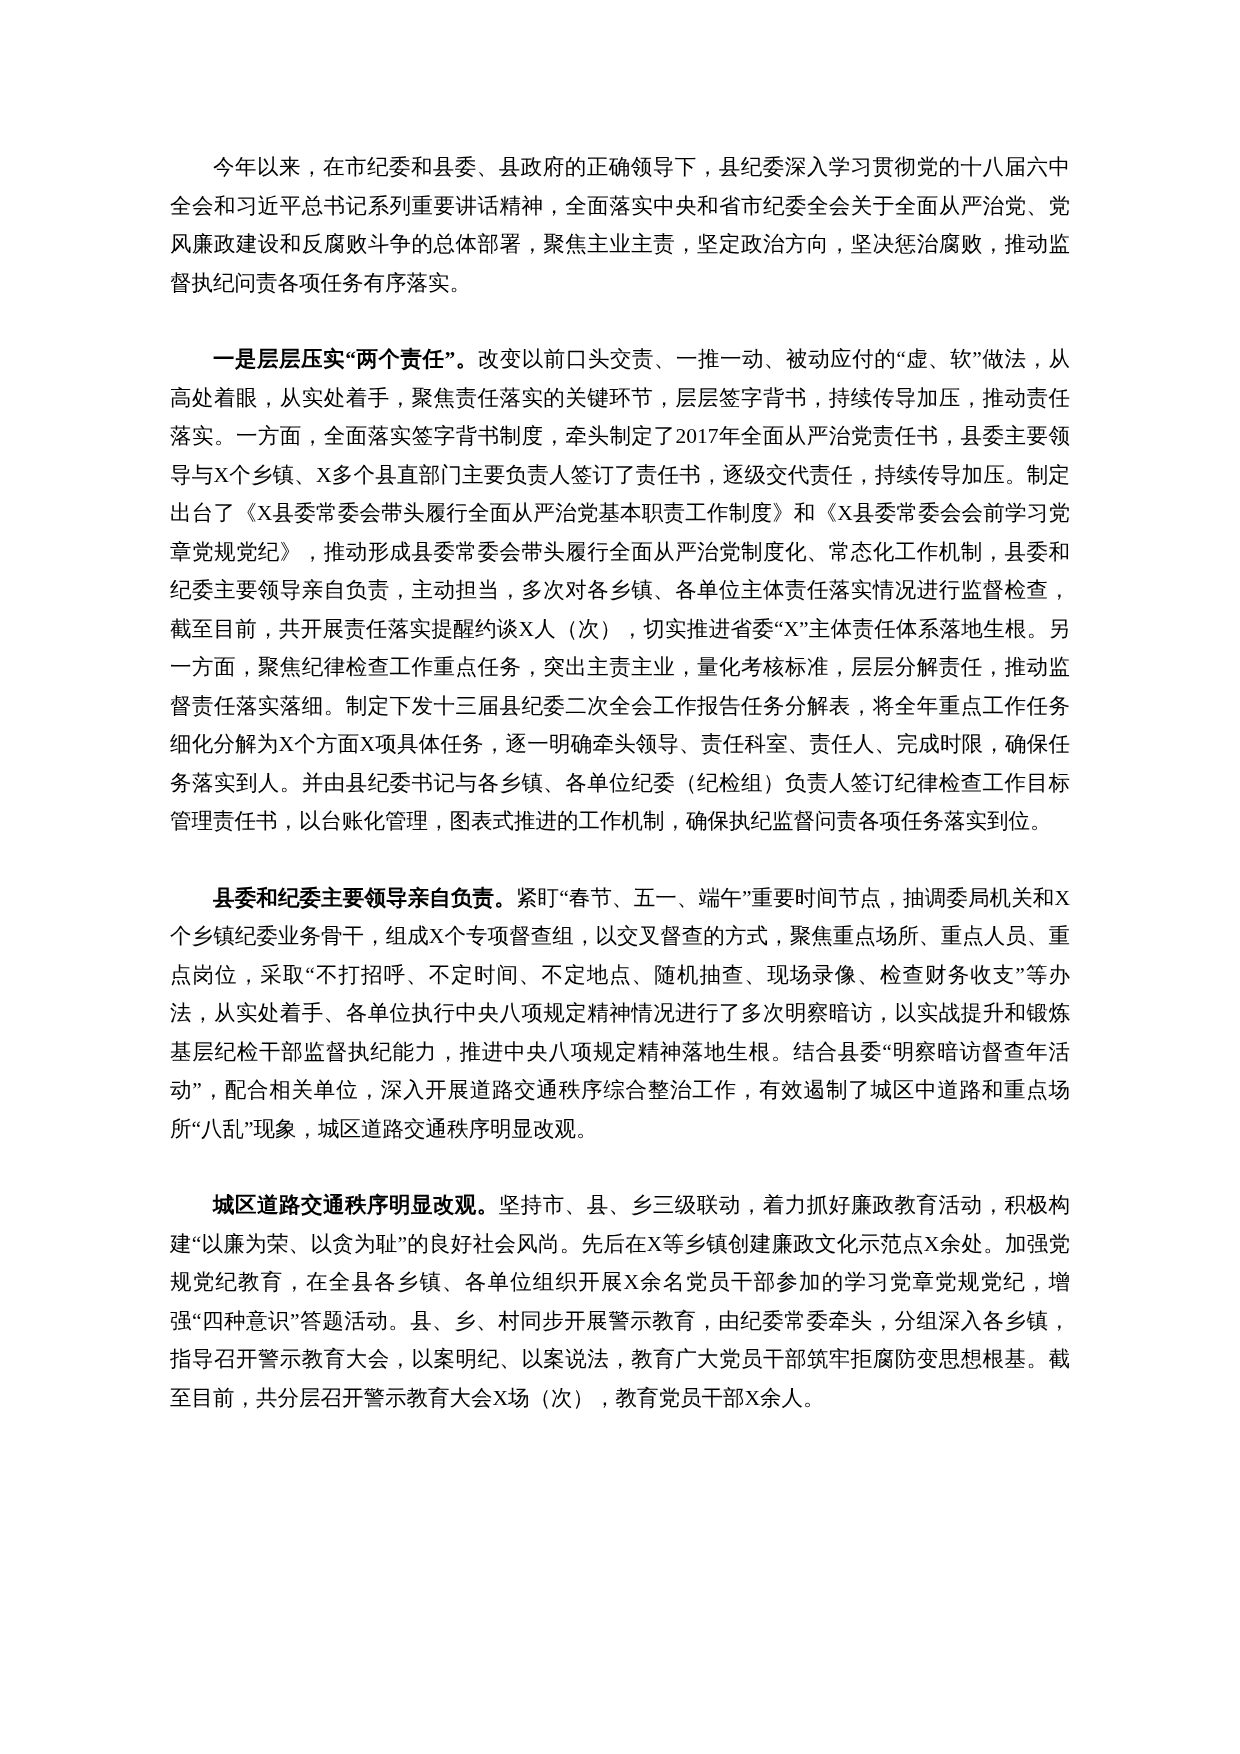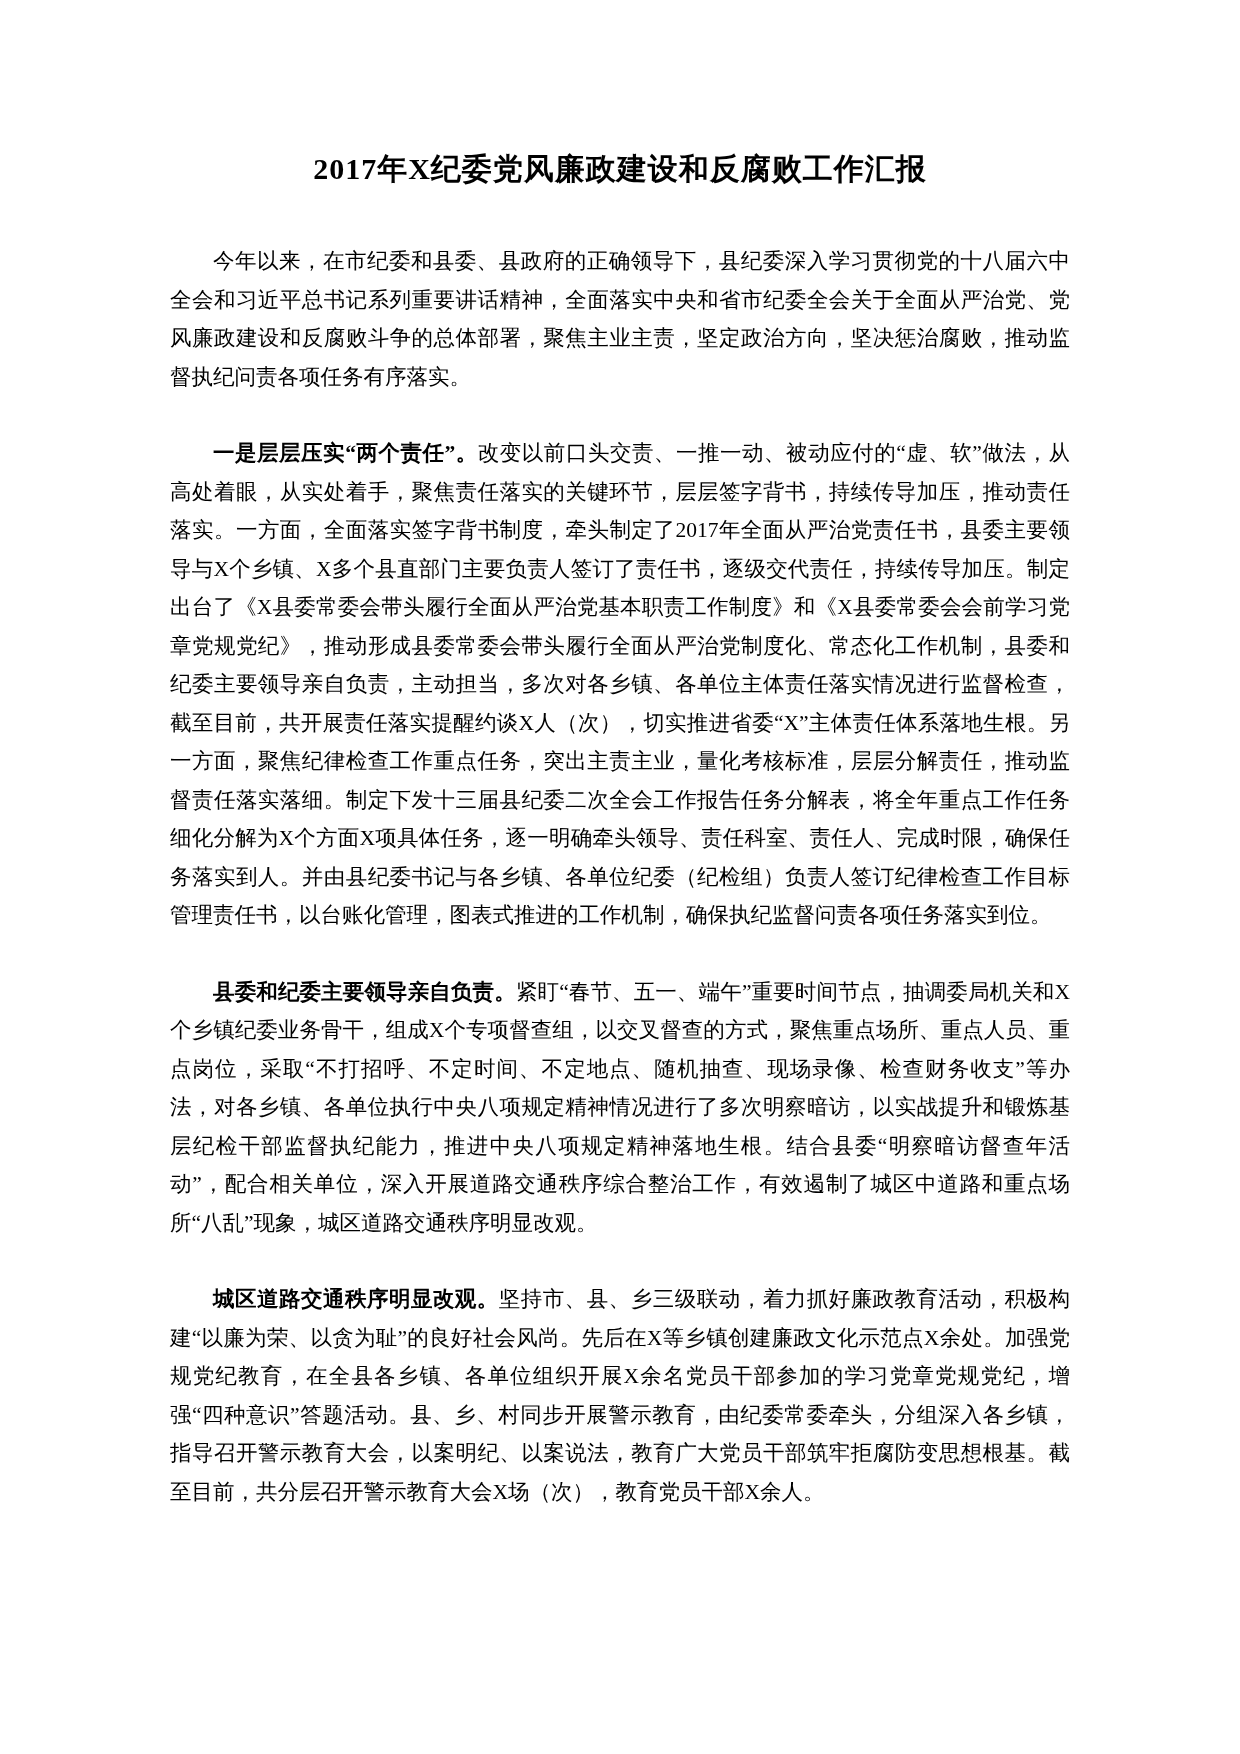--- a/index.html
+++ b/index.html
@@ -35,20 +35,19 @@
     word-break: break-all;
   }
   .para strong {
     font-weight: bold;
   }
 </style>
 </head>
 <body>
 
 <div class="page">
-  <h1 class="doc-title">2017年X纪委党风廉政建设和反腐败工作汇报</h1>
   <div id="paragraphs">
       <p class="para"><span>今年以来，在市纪委和县委、县政府的正确领导下，县纪委深入学习贯彻党的十八届六中全会和习近平总书记系列重要讲话精神，全面落实中央和省市纪委全会关于全面从严治党、党风廉政建设和反腐败斗争的总体部署，聚焦主业主责，坚定政治方向，坚决惩治腐败，推动监督执纪问责各项任务有序落实。</span></p>
       <p class="para"><strong>一是层层压实“两个责任”。</strong><span>改变以前口头交责、一推一动、被动应付的“虚、软”做法，从高处着眼，从实处着手，聚焦责任落实的关键环节，层层签字背书，持续传导加压，推动责任落实。一方面，全面落实签字背书制度，牵头制定了2017年全面从严治党责任书，县委主要领导与X个乡镇、X多个县直部门主要负责人签订了责任书，逐级交代责任，持续传导加压。制定出台了《X县委常委会带头履行全面从严治党基本职责工作制度》和《X县委常委会会前学习党章党规党纪》，推动形成县委常委会带头履行全面从严治党制度化、常态化工作机制，县委和纪委主要领导亲自负责，主动担当，多次对各乡镇、各单位主体责任落实情况进行监督检查，截至目前，共开展责任落实提醒约谈X人（次），切实推进省委“X”主体责任体系落地生根。另一方面，聚焦纪律检查工作重点任务，突出主责主业，量化考核标准，层层分解责任，推动监督责任落实落细。制定下发十三届县纪委二次全会工作报告任务分解表，将全年重点工作任务细化分解为X个方面X项具体任务，逐一明确牵头领导、责任科室、责任人、完成时限，确保任务落实到人。并由县纪委书记与各乡镇、各单位纪委（纪检组）负责人签订纪律检查工作目标管理责任书，以台账化管理，图表式推进的工作机制，确保执纪监督问责各项任务落实到位。</span></p>
-      <p class="para"><strong>县委和纪委主要领导亲自负责。</strong><span>紧盯“春节、五一、端午”重要时间节点，抽调委局机关和X个乡镇纪委业务骨干，组成X个专项督查组，以交叉督查的方式，聚焦重点场所、重点人员、重点岗位，采取“不打招呼、不定时间、不定地点、随机抽查、现场录像、检查财务收支”等办法，对各乡镇、各单位执行中央八项规定精神情况进行了多次明察暗访，以实战提升和锻炼基层纪检干部监督执纪能力，推进中央八项规定精神落地生根。结合县委“明察暗访督查年活动”，配合相关单位，深入开展道路交通秩序综合整治工作，有效遏制了城区中道路和重点场所“八乱”现象，城区道路交通秩序明显改观。</span></p>
+      <p class="para"><strong>县委和纪委主要领导亲自负责。</strong><span>紧盯“春节、五一、端午”重要时间节点，抽调委局机关和X个乡镇纪委业务骨干，组成X个专项督查组，以交叉督查的方式，聚焦重点场所、重点人员、重点岗位，采取“不打招呼、不定时间、不定地点、随机抽查、现场录像、检查财务收支”等办法，从实处着手、各单位执行中央八项规定精神情况进行了多次明察暗访，以实战提升和锻炼基层纪检干部监督执纪能力，推进中央八项规定精神落地生根。结合县委“明察暗访督查年活动”，配合相关单位，深入开展道路交通秩序综合整治工作，有效遏制了城区中道路和重点场所“八乱”现象，城区道路交通秩序明显改观。</span></p>
       <p class="para"><strong>城区道路交通秩序明显改观。</strong><span>坚持市、县、乡三级联动，着力抓好廉政教育活动，积极构建“以廉为荣、以贪为耻”的良好社会风尚。先后在X等乡镇创建廉政文化示范点X余处。加强党规党纪教育，在全县各乡镇、各单位组织开展X余名党员干部参加的学习党章党规党纪，增强“四种意识”答题活动。县、乡、村同步开展警示教育，由纪委常委牵头，分组深入各乡镇，指导召开警示教育大会，以案明纪、以案说法，教育广大党员干部筑牢拒腐防变思想根基。截至目前，共分层召开警示教育大会X场（次），教育党员干部X余人。</span></p>
     </div>
 </div>
 
 </body></html>

